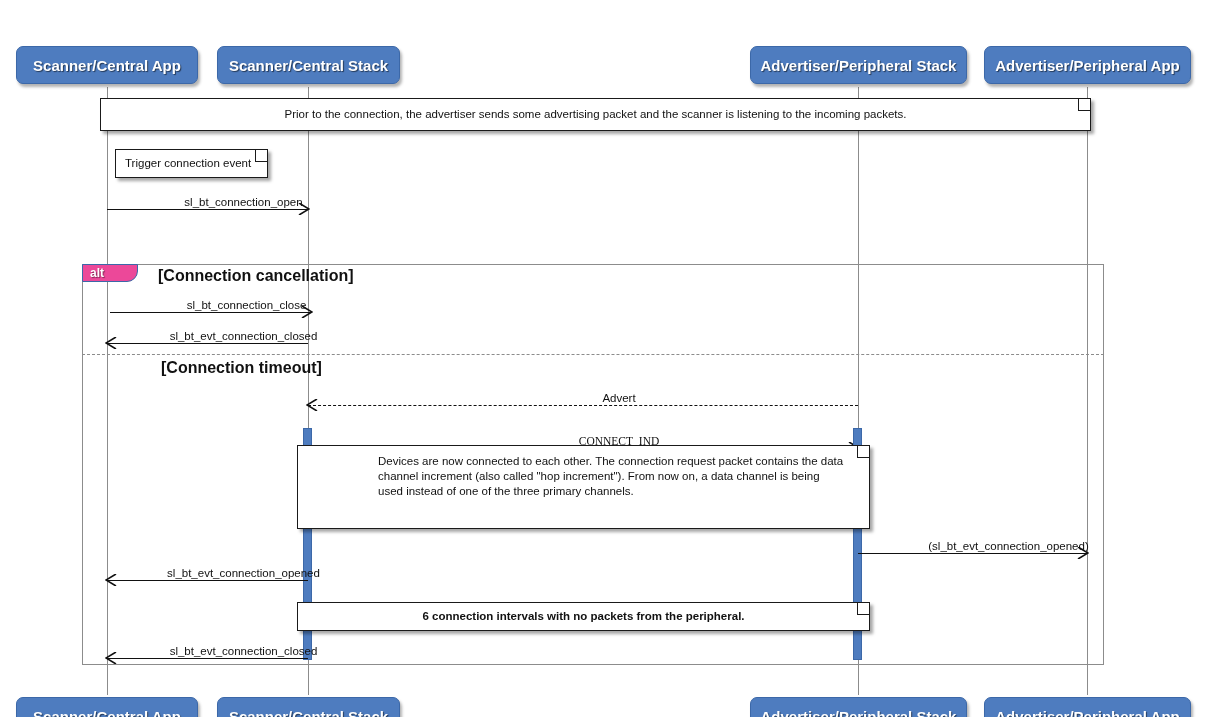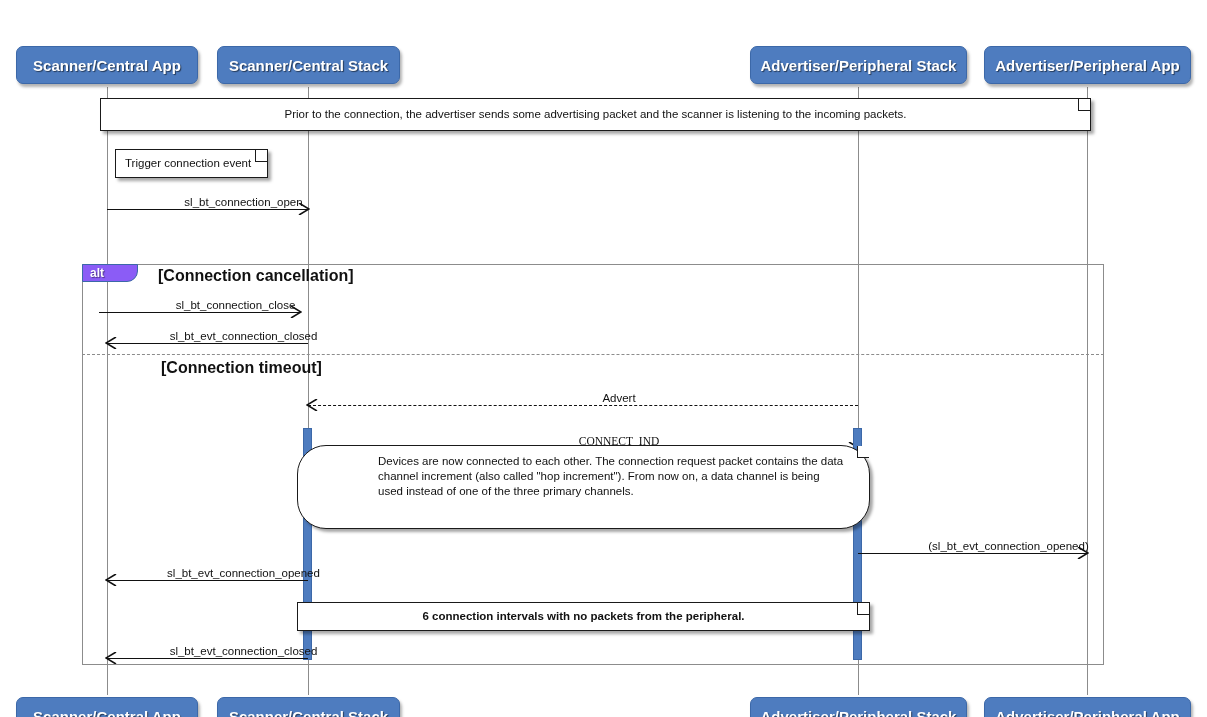--- a/index.html
+++ b/index.html
@@ -95,21 +95,21 @@
 
   
   .fragment{
     position:absolute;
     border:1px solid #8c8c8c;
     box-sizing:border-box;
     background:transparent;
   }
   .frag-tab{
     position:absolute;
-    background:#8b5cf6;
+    background:#ec4899;
     border:1px solid #3C68A8;
     border-top-left-radius:0px;
     border-bottom-right-radius:11px;
     border-top-right-radius:0px;
     color:#ffffff;
     font-size:12px;
     font-weight:bold;
     display:flex;
     align-items:center;
     padding-left:7px;
@@ -172,21 +172,21 @@
 
 
   <div class="fragment" style="left:82px; top:232px; width:1022px; height:401px;"></div>
   <div class="frag-tab" style="left:82px; top:232px; width:56px; height:18px;">
     <span>alt</span>
   </div>
   <div class="frag-cond" style="left:158px; top:235px;">
     <span>[Connection cancellation]</span>
   </div>
 
-  <div class="msg right solid" style="left:99px; top:280px; width:201px;">
+  <div class="msg right solid" style="left:110px; top:280px; width:201px;">
     <div class="line"></div>
     <svg class="vhead" viewBox="0 0 12 12">
       <path d="M1,0 L11,6 L1,12" fill="none" stroke="#111111" stroke-width="1.6"></path>
     </svg>
     <div class="label">sl_bt_connection_close</div>
   </div>
 
   <div class="msg left solid" style="left:107px; top:311px; width:201px;">
     <div class="line"></div>
     <svg class="vhead" viewBox="0 0 12 12">
@@ -212,21 +212,21 @@
     <div class="line"></div>
     <svg class="vhead" viewBox="0 0 12 12">
       <path d="M1,0 L11,6 L1,12" fill="none" stroke="#111111" stroke-width="1.6"></path>
     </svg>
     <div class="label">CONNECT_IND</div>
   </div>
 
   <div class="activation" style="left:303px; top:396px; height:232px;"></div>
   <div class="activation" style="left:853px; top:396px; height:232px;"></div>
 
-  <div class="note left" style="left:297px; top:413px; width:573px; height:84px;border-radius:29px;">
+  <div class="note left" style="left:297px; top:413px; width:573px; height:84px;">
     <div class="fold"></div>
     <div class="note-body" style="padding:8px 22px 8px 80px;">Devices are now connected to each other. The connection request packet contains the data channel increment (also called "hop increment"). From now on, a data channel is being used instead of one of the three primary channels.</div>
   </div>
 
   <div class="msg right solid" style="left:858px; top:521px; width:229px;">
     <div class="line"></div>
     <svg class="vhead" viewBox="0 0 12 12">
       <path d="M1,0 L11,6 L1,12" fill="none" stroke="#111111" stroke-width="1.6"></path>
     </svg>
     <div class="label">(sl_bt_evt_connection_opened)</div>

